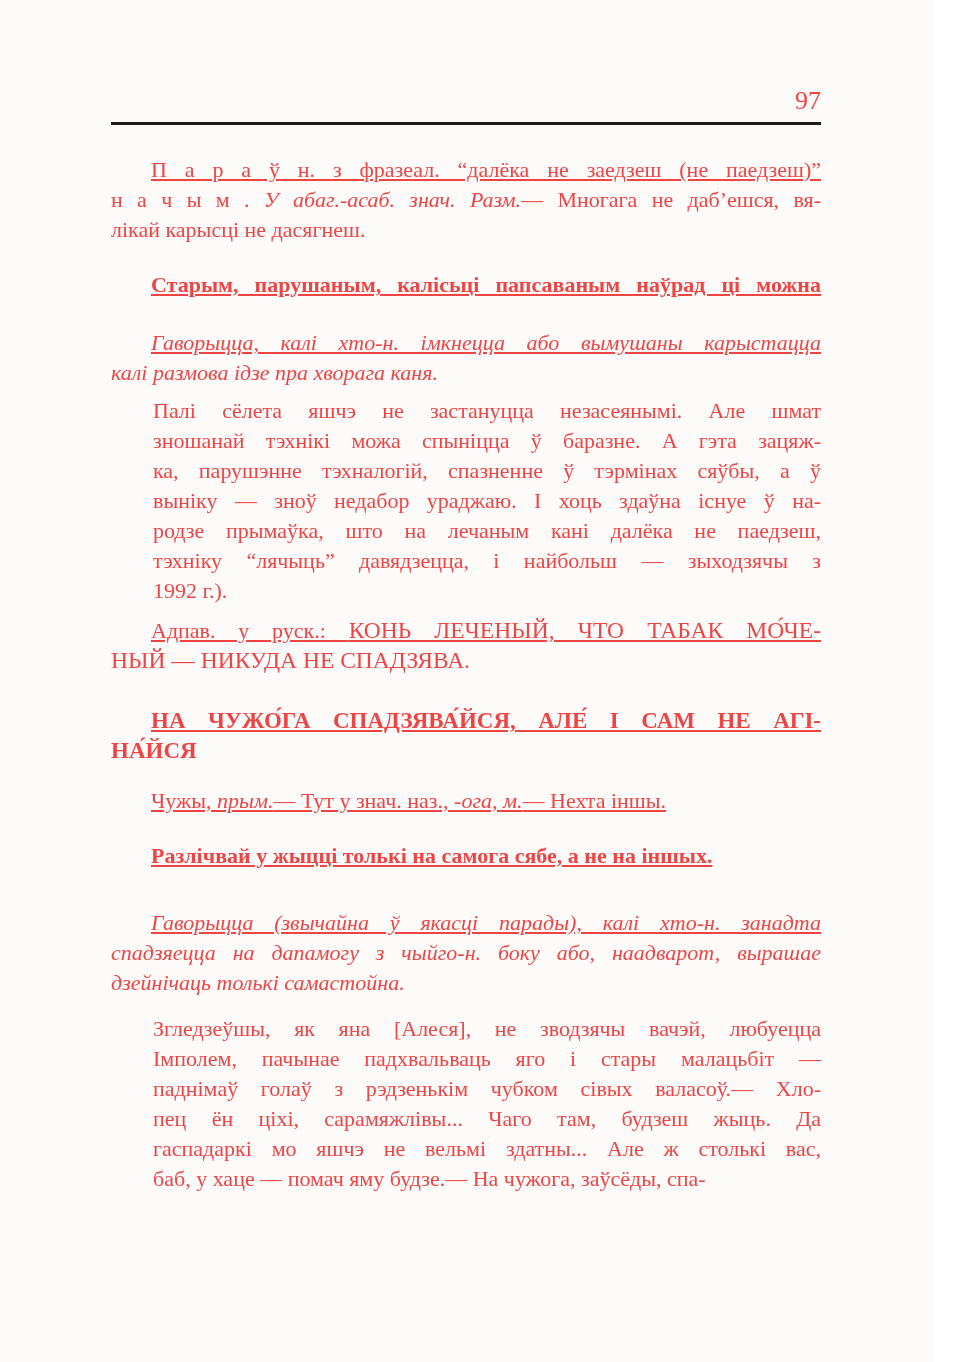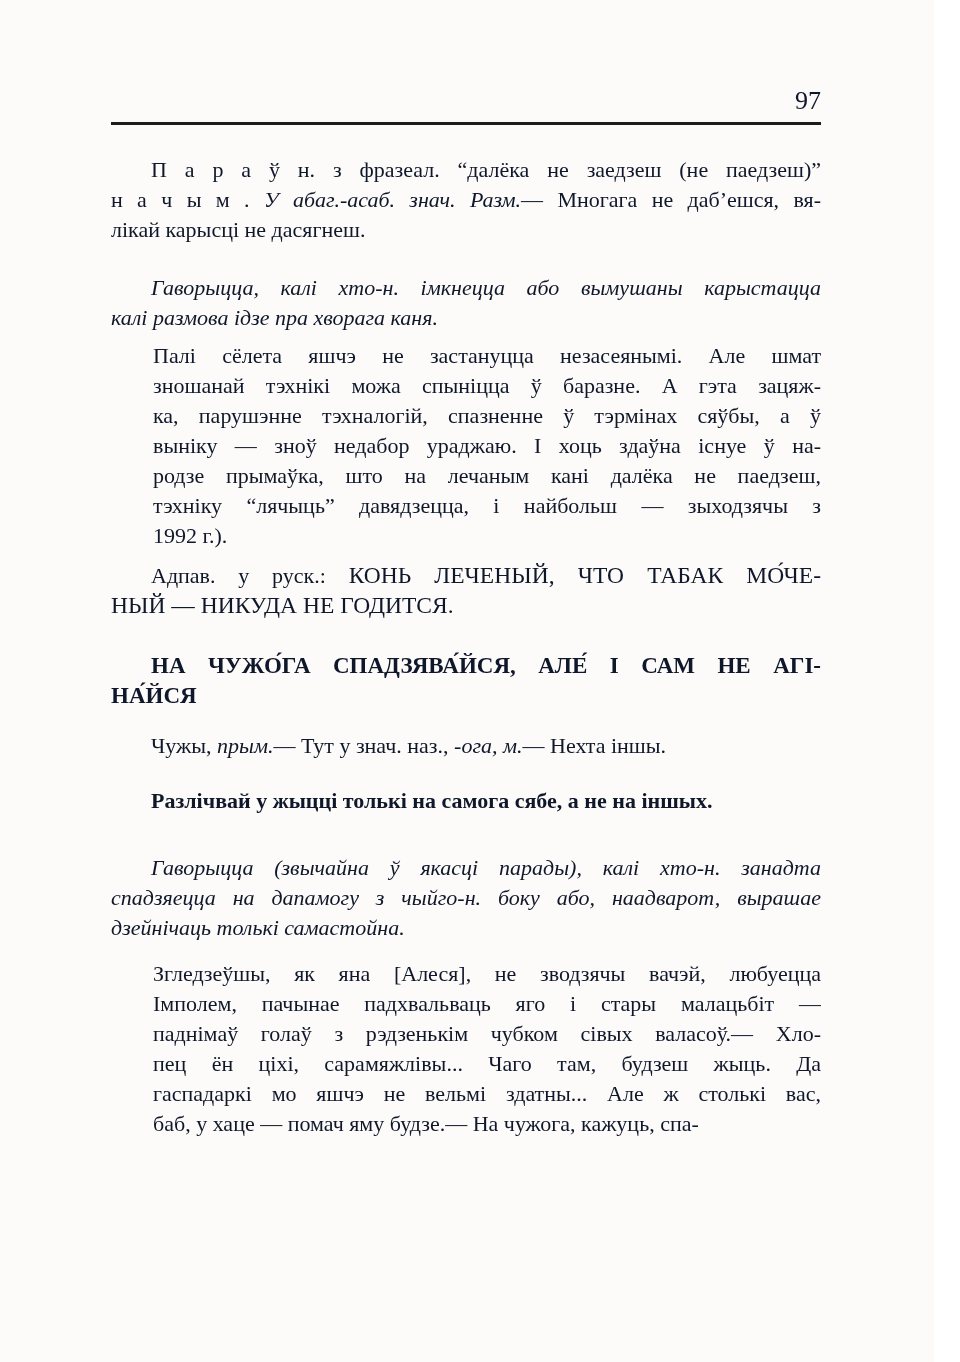--- a/index.html
+++ b/index.html
@@ -6,21 +6,21 @@
     margin: 0;
     padding: 0;
     background: #ffffff;
   }
   .page {
     position: relative;
     width: 934px;
     height: 1362px;
     box-sizing: border-box;
     background: #fcfbf9;
-    color: #0f172a;
+    color: #ef4444;
     font-family: "Liberation Serif", "DejaVu Serif", serif;
     overflow: hidden;
   }
   .page-header {
     padding: 0 113px 0 111px;
   }
   .pagenum {
     display: block;
     text-align: right;
     margin-top: 88px;
@@ -35,21 +35,21 @@
   .page-content {
     padding: 30px 113px 0 111px;
     font-size: 22px;
     line-height: 30px;
   }
   .para { margin: 0; }
   .para.bold { font-weight: bold; }
   .para.italic { font-style: italic; }
   .para.headword { font-weight: bold; font-size: 23px; }
   .para.quote { margin-left: 42px; }
-  .para.indent .line:first-child { text-indent: 40px; }
+  .para.indent .line:first-child { text-indent: 40px; text-decoration: underline; }
   .line {
     text-align: justify;
     text-align-last: left;
     white-space: normal;
     overflow: hidden;
     max-height: 30px;
   }
   .line.j { text-align-last: justify; }
   .seg-n { }
   .seg-i { font-style: italic; }
@@ -73,37 +73,38 @@
     <span class="pagenum" data-name="page-number">97</span>
     <div class="rule" data-name="header-rule"></div>
   </div>
   <div class="page-content" data-name="page-content">
       <div class="para normal indent" data-name="comparison-note">
         <div class="line j" data-name="text-line"><span class="seg-n" data-name="text-segment">П а р а ў н. з фразеал. “далёка не заедзеш (не паедзеш)”</span></div>
         <div class="line j" data-name="text-line"><span class="seg-n" data-name="text-segment">н а  ч ы м . </span><span class="seg-i" data-name="text-segment">У абаг.-асаб. знач. Разм.</span><span class="seg-n" data-name="text-segment">— Многага не даб’ешся, вя-</span></div>
         <div class="line" data-name="text-line"><span class="seg-n" data-name="text-segment">лікай карысці не дасягнеш.</span></div>
       </div>
       <div class="para bold indent" data-name="entry1-meaning">
+        <div class="line j" data-name="text-line"><span class="seg-n" data-name="text-segment">Старым, парушаным, калісьці папсаваным наўрад ці можна</span></div>
       </div>
       <div class="para italic indent" data-name="entry1-usage-note">
         <div class="line j" data-name="text-line"><span class="seg-n" data-name="text-segment">Гаворыцца, калі хто-н. імкнецца або вымушаны карыстацца</span></div>
         <div class="line" data-name="text-line"><span class="seg-n" data-name="text-segment">калі размова ідзе пра хворага каня.</span></div>
       </div>
       <div class="para normal quote" data-name="entry1-quote">
         <div class="line j" data-name="text-line"><span class="seg-n" data-name="text-segment">Палі сёлета яшчэ не застануцца незасеянымі. Але шмат</span></div>
         <div class="line j" data-name="text-line"><span class="seg-n" data-name="text-segment">зношанай тэхнікі можа спыніцца ў баразне. А гэта зацяж-</span></div>
         <div class="line j" data-name="text-line"><span class="seg-n" data-name="text-segment">ка, парушэнне тэхналогій, спазненне ў тэрмінах сяўбы, а ў</span></div>
         <div class="line j" data-name="text-line"><span class="seg-n" data-name="text-segment">выніку — зноў недабор ураджаю. І хоць здаўна існуе ў на-</span></div>
         <div class="line j" data-name="text-line"><span class="seg-n" data-name="text-segment">родзе прымаўка, што на лечаным кані далёка не паедзеш,</span></div>
         <div class="line j" data-name="text-line"><span class="seg-n" data-name="text-segment">тэхніку “лячыць” давядзецца, і найбольш — зыходзячы з</span></div>
         <div class="line" data-name="text-line"><span class="seg-n" data-name="text-segment">1992 г.).</span></div>
       </div>
       <div class="para normal indent" data-name="russian-equivalent">
         <div class="line j" data-name="text-line"><span class="seg-n" data-name="text-segment">Адпав. у руск.: </span><span class="seg-c" data-name="text-segment">КОНЬ ЛЕЧЕНЫЙ, ЧТО ТАБАК МО́ЧЕ-</span></div>
-        <div class="line" data-name="text-line"><span class="seg-c" data-name="text-segment">НЫЙ — НИКУДА НЕ ГОДИТСЯ.</span></div>
+        <div class="line" data-name="text-line"><span class="seg-c" data-name="text-segment">НЫЙ — НИКУДА НЕ СПАДЗЯВА.</span></div>
       </div>
       <div class="para headword indent" data-name="headword">
         <div class="line j" data-name="text-line"><span class="seg-n" data-name="text-segment">НА ЧУЖО́ГА СПАДЗЯВА́ЙСЯ, АЛЕ́ І САМ НЕ АГІ-</span></div>
         <div class="line" data-name="text-line"><span class="seg-n" data-name="text-segment">НА́ЙСЯ</span></div>
       </div>
       <div class="para normal indent" data-name="grammar-note">
         <div class="line" data-name="text-line"><span class="seg-n" data-name="text-segment">Чужы, </span><span class="seg-i" data-name="text-segment">прым.</span><span class="seg-n" data-name="text-segment">— Тут у знач. наз., </span><span class="seg-i" data-name="text-segment">-ога, м.</span><span class="seg-n" data-name="text-segment">— Нехта іншы.</span></div>
       </div>
       <div class="para bold indent" data-name="entry2-meaning">
         <div class="line" data-name="text-line"><span class="seg-n" data-name="text-segment">Разлічвай у жыцці толькі на самога сябе, а не на іншых.</span></div>
@@ -112,16 +113,16 @@
         <div class="line j" data-name="text-line"><span class="seg-n" data-name="text-segment">Гаворыцца (звычайна ў якасці парады), калі хто-н. занадта</span></div>
         <div class="line j" data-name="text-line"><span class="seg-n" data-name="text-segment">спадзяецца на дапамогу з чыйго-н. боку або, наадварот, вырашае</span></div>
         <div class="line" data-name="text-line"><span class="seg-n" data-name="text-segment">дзейнічаць толькі самастойна.</span></div>
       </div>
       <div class="para normal quote" data-name="entry2-quote">
         <div class="line j" data-name="text-line"><span class="seg-n" data-name="text-segment">Згледзеўшы, як яна [Алеся], не зводзячы вачэй, любуецца</span></div>
         <div class="line j" data-name="text-line"><span class="seg-n" data-name="text-segment">Імполем, пачынае падхвальваць яго і стары малацьбіт —</span></div>
         <div class="line j" data-name="text-line"><span class="seg-n" data-name="text-segment">паднімаў голаў з рэдзенькім чубком сівых валасоў.— Хло-</span></div>
         <div class="line j" data-name="text-line"><span class="seg-n" data-name="text-segment">пец ён ціхі, сарамяжлівы... Чаго там, будзеш жыць. Да</span></div>
         <div class="line j" data-name="text-line"><span class="seg-n" data-name="text-segment">гаспадаркі мо яшчэ не вельмі здатны... Але ж столькі вас,</span></div>
-        <div class="line" data-name="text-line"><span class="seg-n" data-name="text-segment">баб, у хаце — помач яму будзе.— На чужога, кажуць, спа-</span></div>
+        <div class="line" data-name="text-line"><span class="seg-n" data-name="text-segment">баб, у хаце — помач яму будзе.— На чужога, заўсёды, спа-</span></div>
       </div>
     </div>
 </div>
 
 </body></html>

